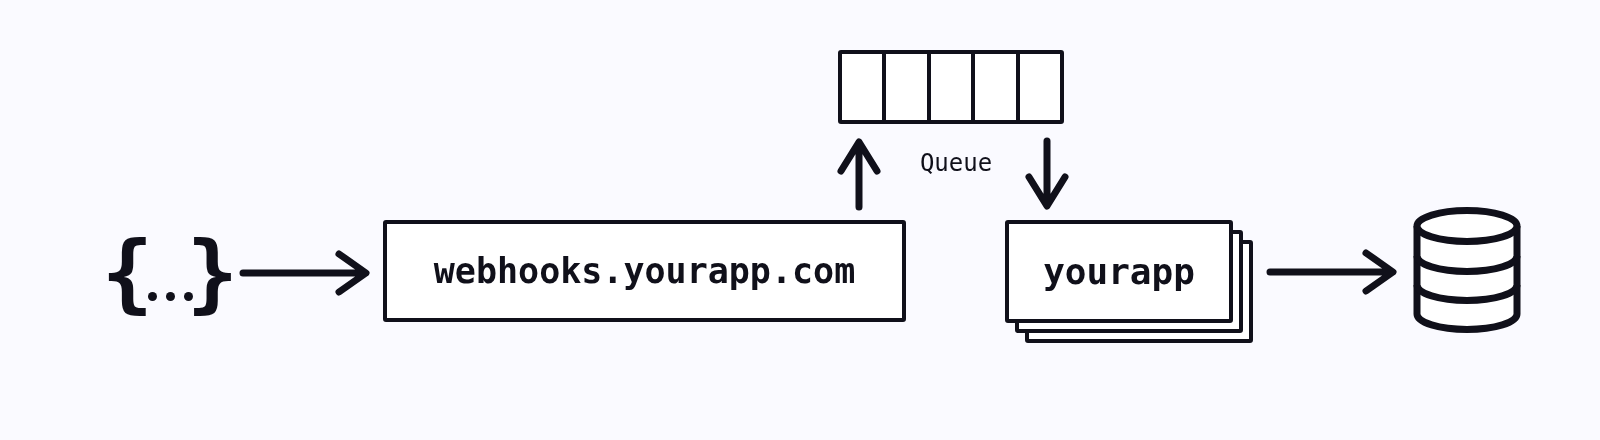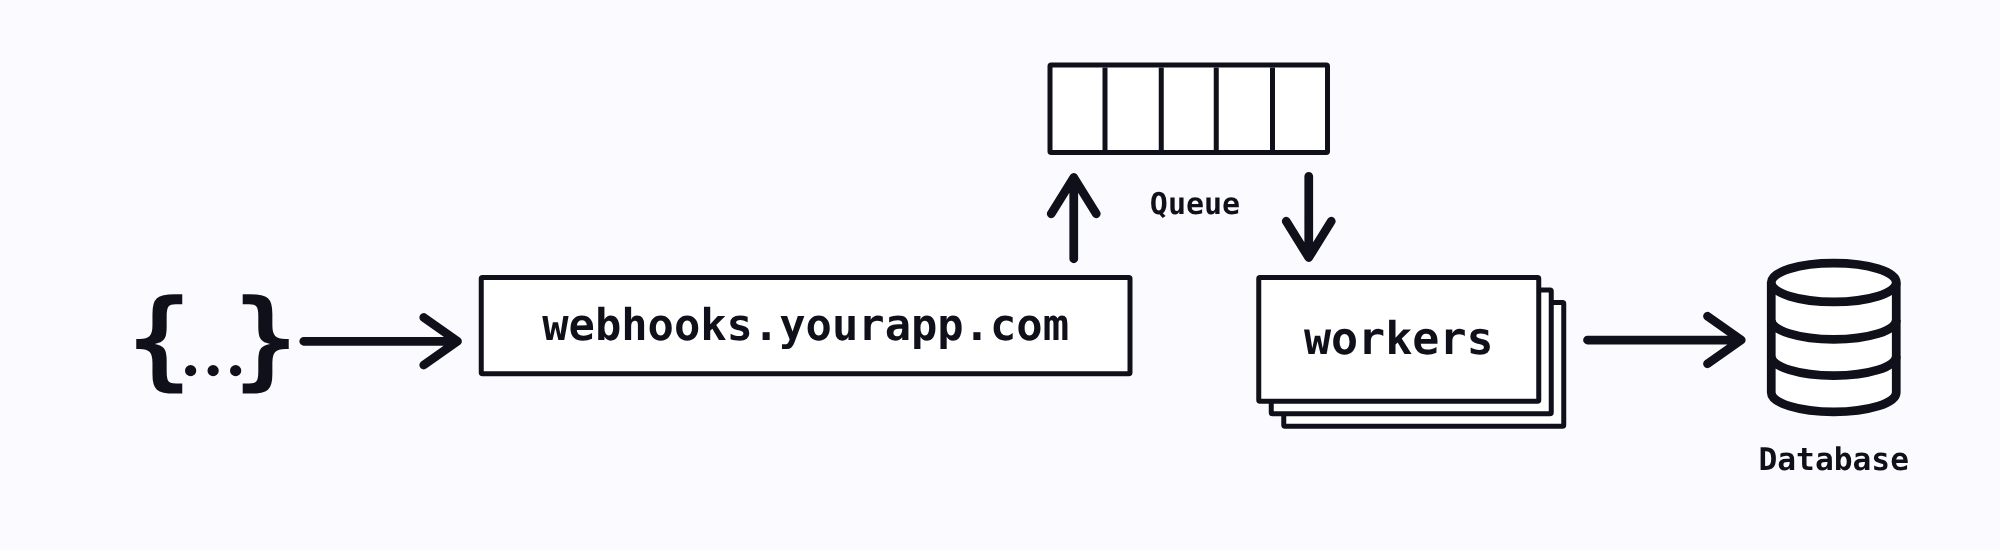--- a/index.html
+++ b/index.html
@@ -15,21 +15,21 @@
   .stage {
     position: relative;
     width: 1600px;
     height: 440px;
     background: var(--bg, #fafaff);
     color: var(--ink, #10101a);
     overflow: hidden;
   }
   .abs { position: absolute; }
   .label {
-    font-weight: bold;
+    font-weight: normal;
     text-align: center;
     color: var(--ink, #10101a);
     white-space: nowrap;
   }
   .node {
     background: var(--fill, #ffffff);
     border: 4px solid var(--ink, #10101a);
     border-radius: 3px;
     box-sizing: border-box;
     display: flex;
@@ -106,21 +106,21 @@
         <i></i>
         <i></i>
       </span>
     <span class="brace">}</span>
   </div>
 
   <svg class="abs" style="left:239px; top:249px;" width="132" height="48" viewBox="0 0 132 48">
     <path d="M4 24 H124 M100 5 L127 24 L100 43" fill="none" stroke="currentColor" stroke-width="7" stroke-linecap="round" stroke-linejoin="round"></path>
   </svg>
 
-  <div class="abs node" style="left:383px; top:220px; width:523px; height:81px; font-size:35px;">
+  <div class="abs node" style="left:383px; top:220px; width:523px; height:102px; font-size:35px;">
     <span>webhooks.yourapp.com</span>
   </div>
 
   <svg class="abs" style="left:836px; top:137px;" width="46" height="74" viewBox="0 0 46 74">
     <path d="M23 70 V7 M5 34 L23 5 L41 34" fill="none" stroke="currentColor" stroke-width="7" stroke-linecap="round" stroke-linejoin="round"></path>
   </svg>
 
   <div class="abs queue" style="left:838px; top:50px; width:226px; height:74px;">
     <div class="qcells">
         <div class="qcell"></div>
@@ -135,28 +135,27 @@
   <svg class="abs" style="left:1024px; top:137px;" width="46" height="74" viewBox="0 0 46 74">
     <path d="M23 4 V67 M5 40 L23 69 L41 40" fill="none" stroke="currentColor" stroke-width="7" stroke-linecap="round" stroke-linejoin="round"></path>
   </svg>
 
   <div class="abs" style="left:1005px; top:220px; width:250px; height:125px;">
     <div>
         <div class="stack-layer" style="left: 20px; top: 20px; z-index: 2;"></div>
         <div class="stack-layer" style="left: 10px; top: 10px; z-index: 3;"></div>
       </div>
     <div class="node" style="position:absolute; left:0; top:0; width:228px; height:103px; font-size:36px; z-index:5;">
-      <span>workers</span>
+      <span>yourapp</span>
     </div>
   </div>
 
   <svg class="abs" style="left:1266px; top:248px;" width="132" height="48" viewBox="0 0 132 48">
     <path d="M4 24 H124 M100 5 L127 24 L100 43" fill="none" stroke="currentColor" stroke-width="7" stroke-linecap="round" stroke-linejoin="round"></path>
   </svg>
 
   <svg class="abs" style="left:1410px; top:204px;" width="114" height="134" viewBox="0 0 114 134">
     <path d="M7 22 V110 a50 15.5 0 0 0 100 0 V22" fill="#ffffff" stroke="currentColor" stroke-width="7" stroke-linejoin="round"></path>
     <path d="M7 52 a50 15.5 0 0 0 100 0 M7 81 a50 15.5 0 0 0 100 0" fill="none" stroke="currentColor" stroke-width="7"></path>
     <ellipse cx="57" cy="22" rx="50" ry="15.5" fill="#ffffff" stroke="currentColor" stroke-width="7"></ellipse>
   </svg>
-  <div class="abs label" style="left:1367px; top:353px; width:200px; font-size:25px;">Database</div>
 
 </div>
 
 </body></html>

